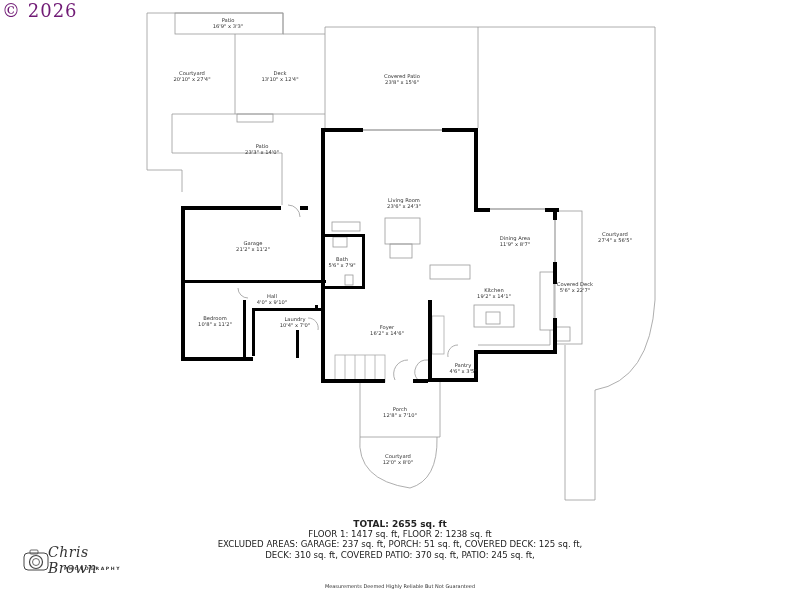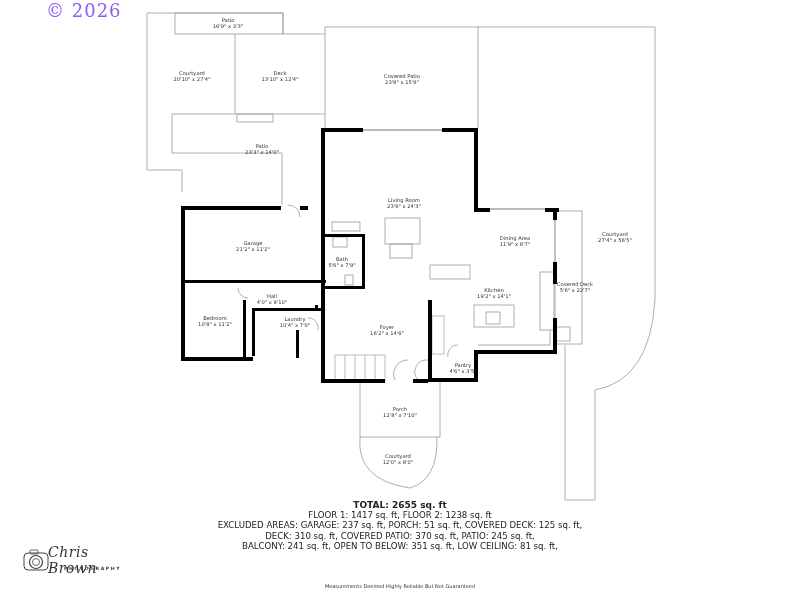--- a/index.html
+++ b/index.html
@@ -1,21 +1,21 @@
 <!DOCTYPE html>
 <html><head>
   <meta charset="utf-8">
   <style>
     html, body { margin: 0; padding: 0; background: #ffffff; }
     body { width: 800px; height: 600px; position: relative; overflow: hidden; font-family: "DejaVu Sans", sans-serif; color: #333; }
-    .copyright { position: absolute; left: 2px; top: 0px; font-family: "DejaVu Serif", serif; font-size: 18px; color: #8b5cf6; letter-spacing: 1px; margin-left: 44px; }
+    .copyright { position: absolute; left: 2px; top: 0px; font-family: "DejaVu Serif", serif; font-size: 18px; color: #701a75; letter-spacing: 1px; }
     svg.plan { position: absolute; left: 0; top: 0; }
     .room-label { position: absolute; font-size: 5.2px; line-height: 6px; text-align: center; color: #333; white-space: nowrap; transform: translateX(-50%); }
     .room-label .dim { display: block; }
-    .summary { position: absolute; left: 0; width: 800px; top: 500px; text-align: center; font-size: 8.6px; line-height: 10.2px; color: #222; }
+    .summary { position: absolute; left: 0; width: 800px; top: 519px; text-align: center; font-size: 8.6px; line-height: 10.2px; color: #222; }
     .summary .total { font-weight: bold; font-size: 9px; }
     .disclaimer { position: absolute; left: 0; width: 800px; top: 583px; text-align: center; font-size: 5px; color: #333; }
     .logo { position: absolute; left: 22px; top: 544px; width: 110px; height: 34px; }
     .logo .script { position: absolute; left: 26px; top: 0px; font-family: "DejaVu Serif", serif; font-style: italic; font-size: 14px; color: #333; letter-spacing: 0.5px; }
     .logo .sub { position: absolute; left: 42px; top: 22px; font-size: 4.6px; font-weight: bold; letter-spacing: 1.6px; color: #333; }
   </style>
 </head>
 <body>
 
 <div class="copyright">© 2026</div>
@@ -194,21 +194,20 @@
 <div class="room-label" style="left:398px;top:453px;">
   <span>Courtyard</span>
   <span class="dim">12'0" x 8'0"</span>
 </div>
 
 <div class="summary">
   <div class="total">TOTAL: 2655 sq. ft</div>
   <div>FLOOR 1: 1417 sq. ft, FLOOR 2: 1238 sq. ft</div>
   <div>EXCLUDED AREAS: GARAGE: 237 sq. ft, PORCH: 51 sq. ft, COVERED DECK: 125 sq. ft,</div>
   <div>DECK: 310 sq. ft, COVERED PATIO: 370 sq. ft, PATIO: 245 sq. ft,</div>
-  <div>BALCONY: 241 sq. ft, OPEN TO BELOW: 351 sq. ft, LOW CEILING: 81 sq. ft,</div>
 </div>
 <div class="disclaimer">Measurements Deemed Highly Reliable But Not Guaranteed</div>
 
 <div class="logo">
   <svg width="30" height="30" viewBox="0 0 30 30" style="position:absolute;left:0;top:2px;">
     <rect x="2" y="7" width="24" height="17" rx="4" fill="none" stroke="#444" stroke-width="1"></rect>
     <rect x="8" y="4" width="8" height="4" rx="1" fill="none" stroke="#444" stroke-width="0.8"></rect>
     <circle cx="14" cy="16" r="6.5" fill="none" stroke="#444" stroke-width="1.2"></circle>
     <circle cx="14" cy="16" r="3.5" fill="none" stroke="#444" stroke-width="0.8"></circle>
   </svg>

